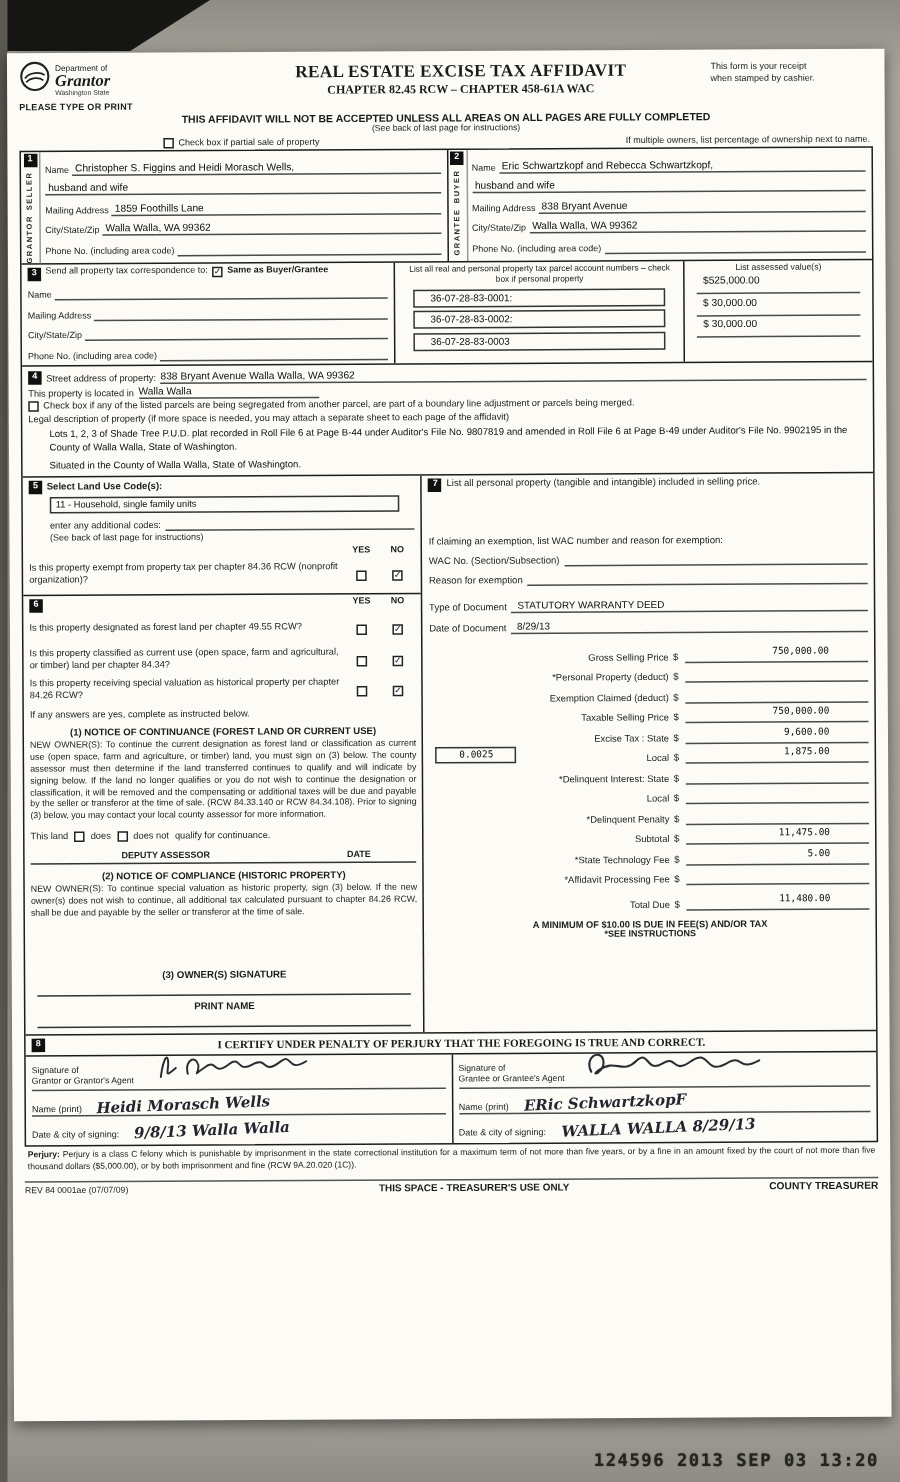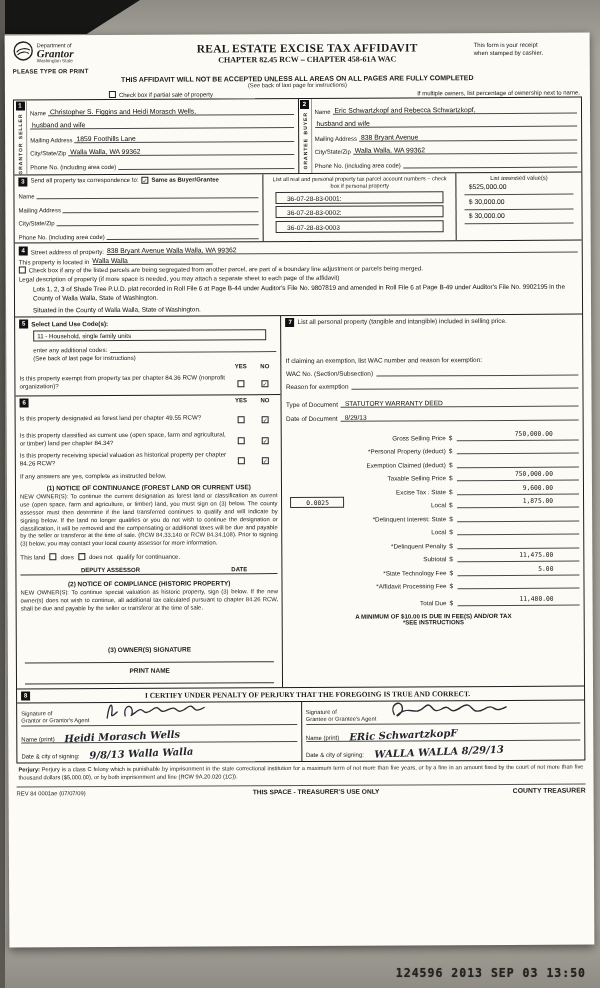--- a/index.html
+++ b/index.html
@@ -509,14 +509,14 @@
       <span class="b">Perjury:</span>
       <span>Perjury is a class C felony which is punishable by imprisonment in the state correctional institution for a maximum term of not more than five years, or by a fine in an amount fixed by the court of not more than five thousand dollars ($5,000.00), or by both imprisonment and fine (RCW 9A.20.020 (1C)).</span>
     </div>
     <div class="footrow">
       <span class="rev">REV 84 0001ae (07/07/09)</span>
       <span class="tre">THIS SPACE - TREASURER'S USE ONLY</span>
       <span class="cty">COUNTY TREASURER</span>
     </div>
   </div>
 
-  <div class="stamp">124596 2013 SEP 03 13:50</div>
+  <div class="stamp">124596 2013 SEP 03 13:20</div>
 </div>
 
 </body></html>

